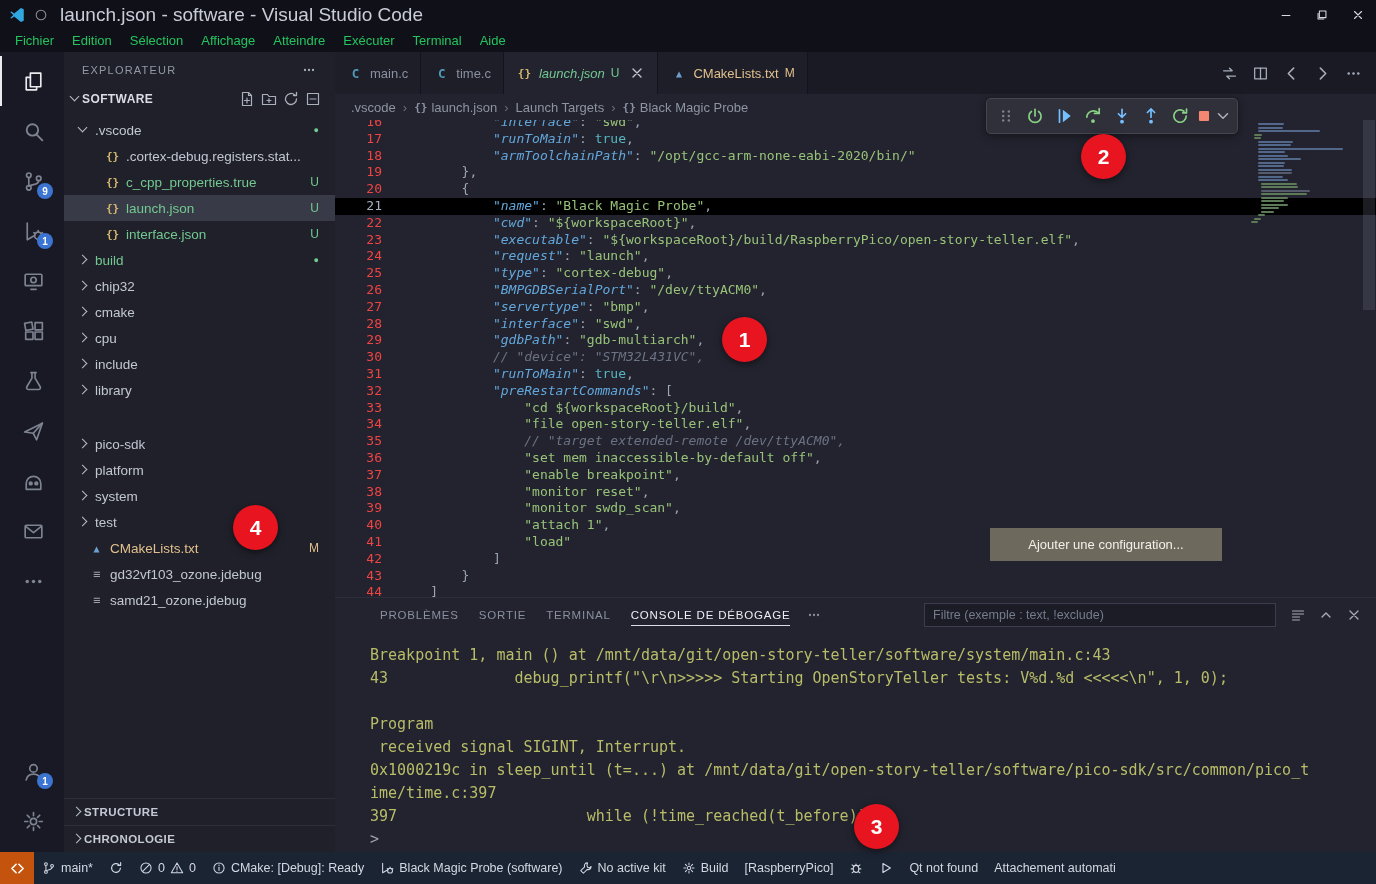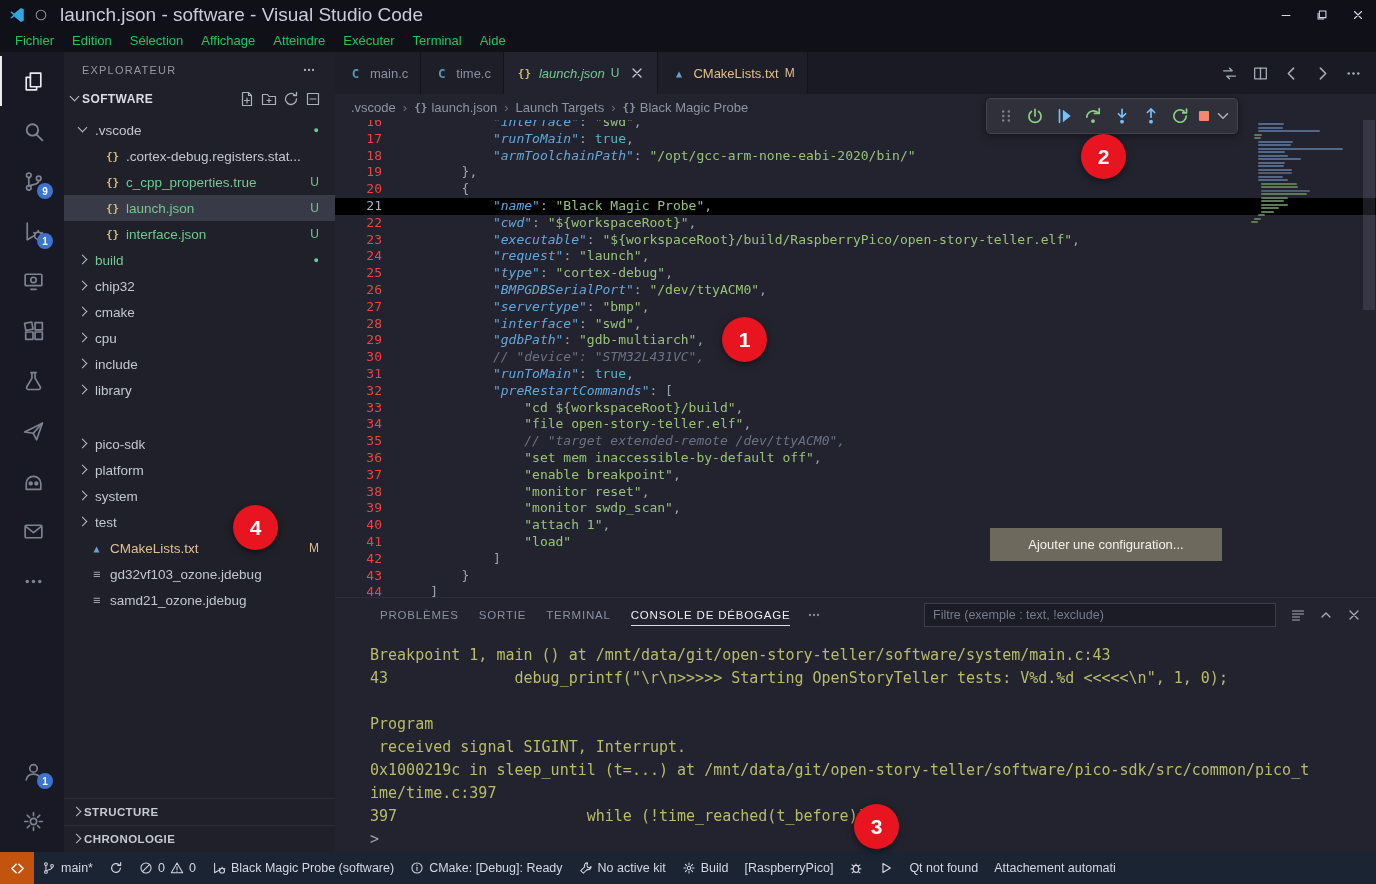--- a/index.html
+++ b/index.html
@@ -762,36 +762,36 @@
             <path d="M8 2.2L14.5 13.5h-13z"></path>
             <path d="M8 6.5v3.2"></path>
             <circle cx="8" cy="11.6" r=".7" fill="currentColor" stroke="none"></circle>
           </svg>
         </span>
         <span>0</span>
       </div>
       <div class="sb-item">
         <span class="icon">
           <svg viewBox="0 0 16 16" fill="none" stroke="currentColor" stroke-width="1.2" stroke-linecap="round" stroke-linejoin="round">
+            <circle cx="8" cy="8" r="5.8"></circle>
+            <path d="M8 7.2v3.6"></path>
+            <circle cx="8" cy="4.9" r=".8" fill="currentColor" stroke="none"></circle>
+          </svg>
+        </span>
+        <span>CMake: [Debug]: Ready</span>
+      </div>
+      <div class="sb-item">
+        <span class="icon">
+          <svg viewBox="0 0 16 16" fill="none" stroke="currentColor" stroke-width="1.2" stroke-linecap="round" stroke-linejoin="round">
             <path d="M3 2.5v11l6-3.5"></path>
             <circle cx="11.5" cy="11" r="2.8"></circle>
             <path d="M11.5 8.2V7M9.3 9.5l-1-.8M13.7 9.5l1-.8"></path>
           </svg>
         </span>
         <span>Black Magic Probe (software)</span>
-      </div>
-      <div class="sb-item">
-        <span class="icon">
-          <svg viewBox="0 0 16 16" fill="none" stroke="currentColor" stroke-width="1.2" stroke-linecap="round" stroke-linejoin="round">
-            <circle cx="8" cy="8" r="5.8"></circle>
-            <path d="M8 7.2v3.6"></path>
-            <circle cx="8" cy="4.9" r=".8" fill="currentColor" stroke="none"></circle>
-          </svg>
-        </span>
-        <span>CMake: [Debug]: Ready</span>
       </div>
       <div class="sb-item">
         <span class="icon">
           <svg viewBox="0 0 16 16" fill="none" stroke="currentColor" stroke-width="1.2" stroke-linecap="round" stroke-linejoin="round">
             <path d="M9.8 2.2a3.2 3.2 0 0 0-3.4 4.4L2 11l3 3 4.4-4.4a3.2 3.2 0 0 0 4.4-3.4l-1.7 1.7-2.3-.7-.7-2.3z"></path>
           </svg>
         </span>
         <span>No active kit</span>
       </div>
       <div class="sb-item">

